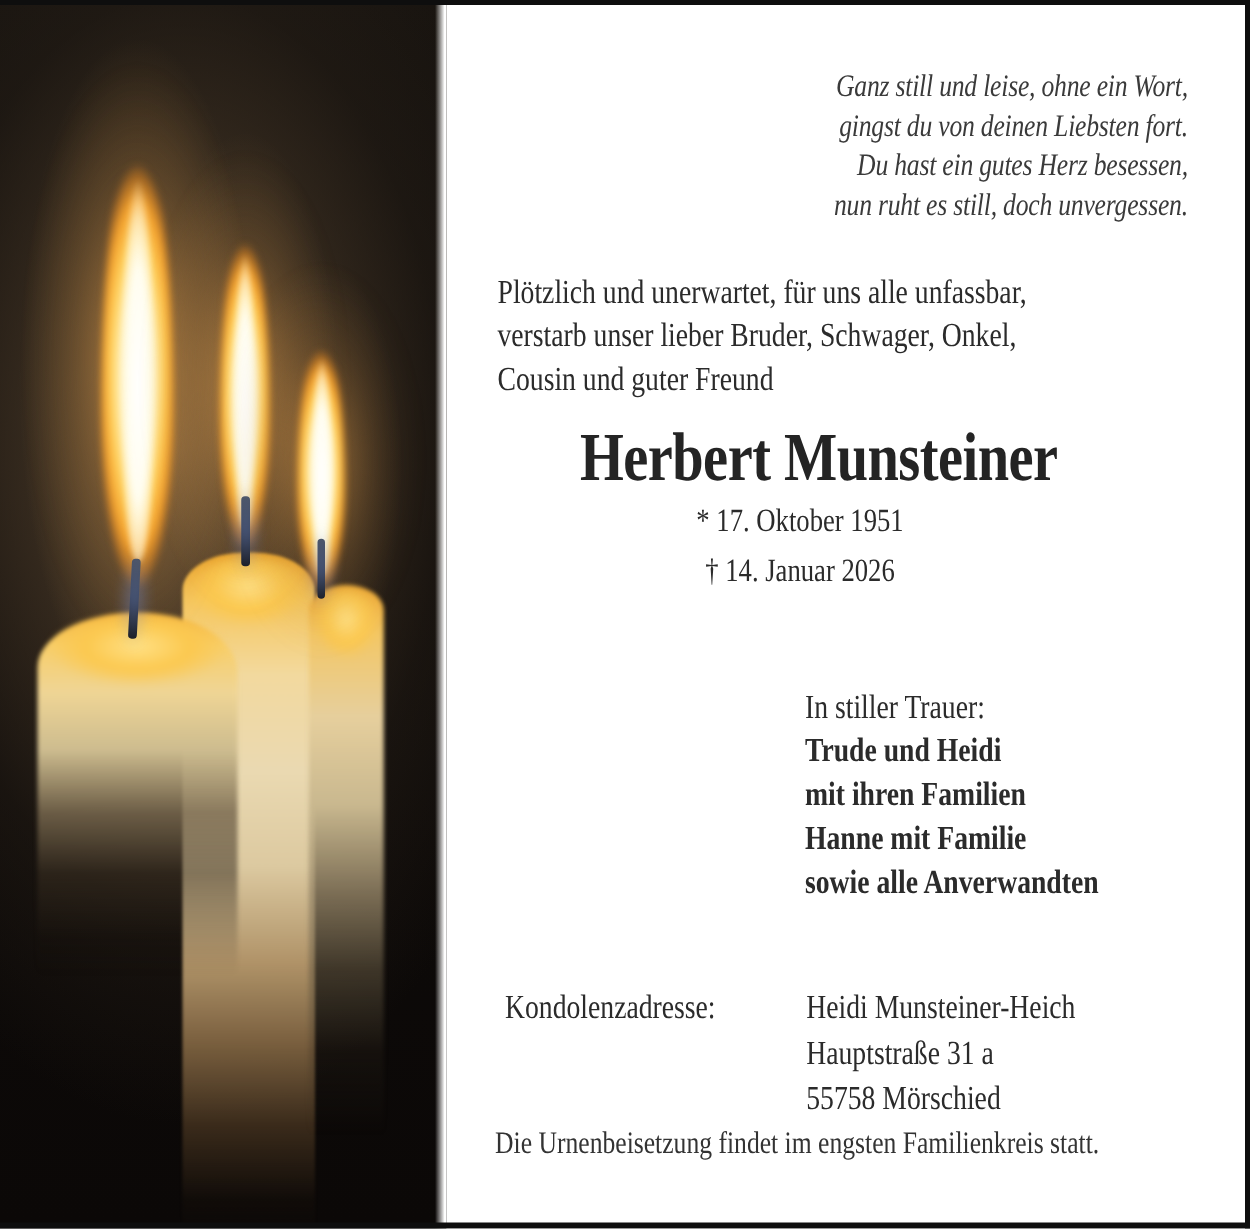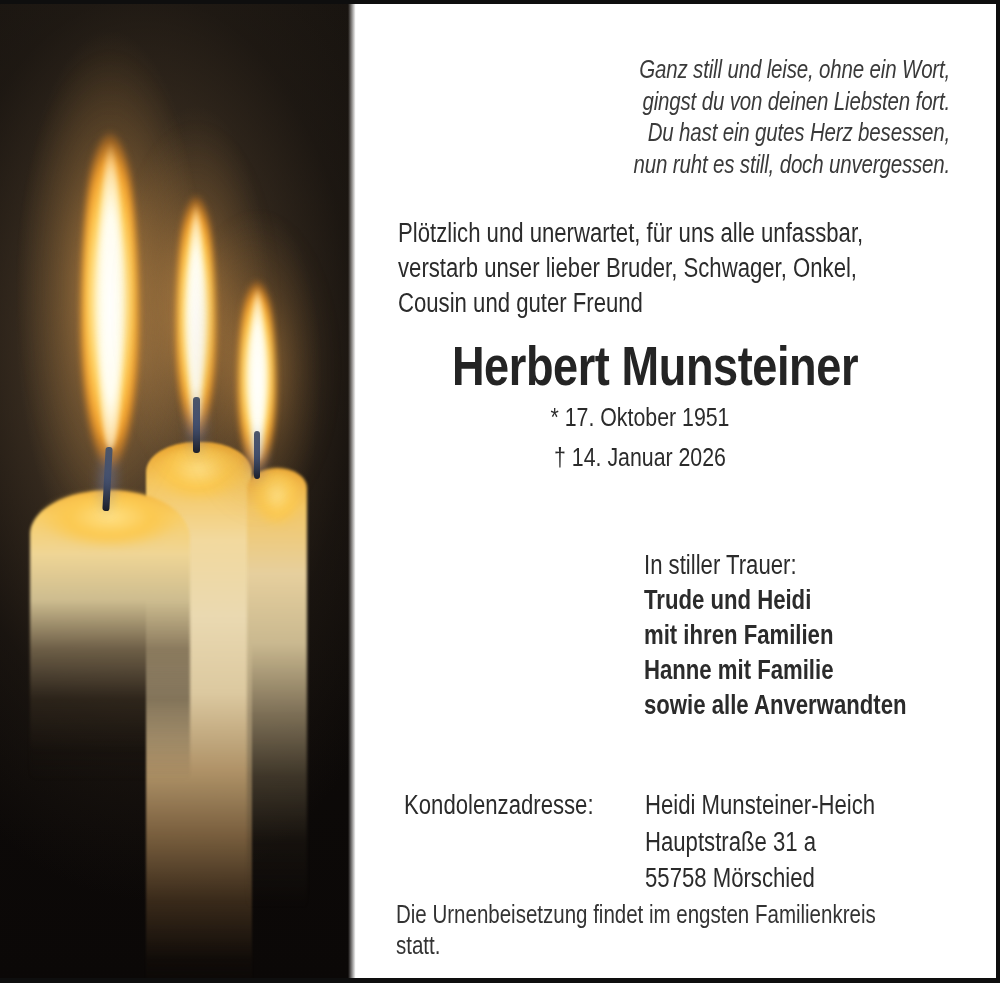--- a/index.html
+++ b/index.html
@@ -1,21 +1,21 @@
 <!DOCTYPE html>
 <html lang="de"><head>
 <meta charset="utf-8">
 <style>
   html,body{margin:0;padding:0;background:#ffffff;}
   .card{
     position:relative;
     width:1000px;height:983px;
     background:#ffffff;
     overflow:hidden;
-    font-family:Liberation Sans, sans-serif;
+    font-family:Liberation Serif, serif;
     color:#2b2b2b;
   }
   
   .frame{
     position:absolute;inset:0;z-index:10;pointer-events:none;
     border-top:4px solid #0e0e0e;
     border-right:4px solid #0e0e0e;
     border-bottom:5px solid #0e0e0e;
   }
 

